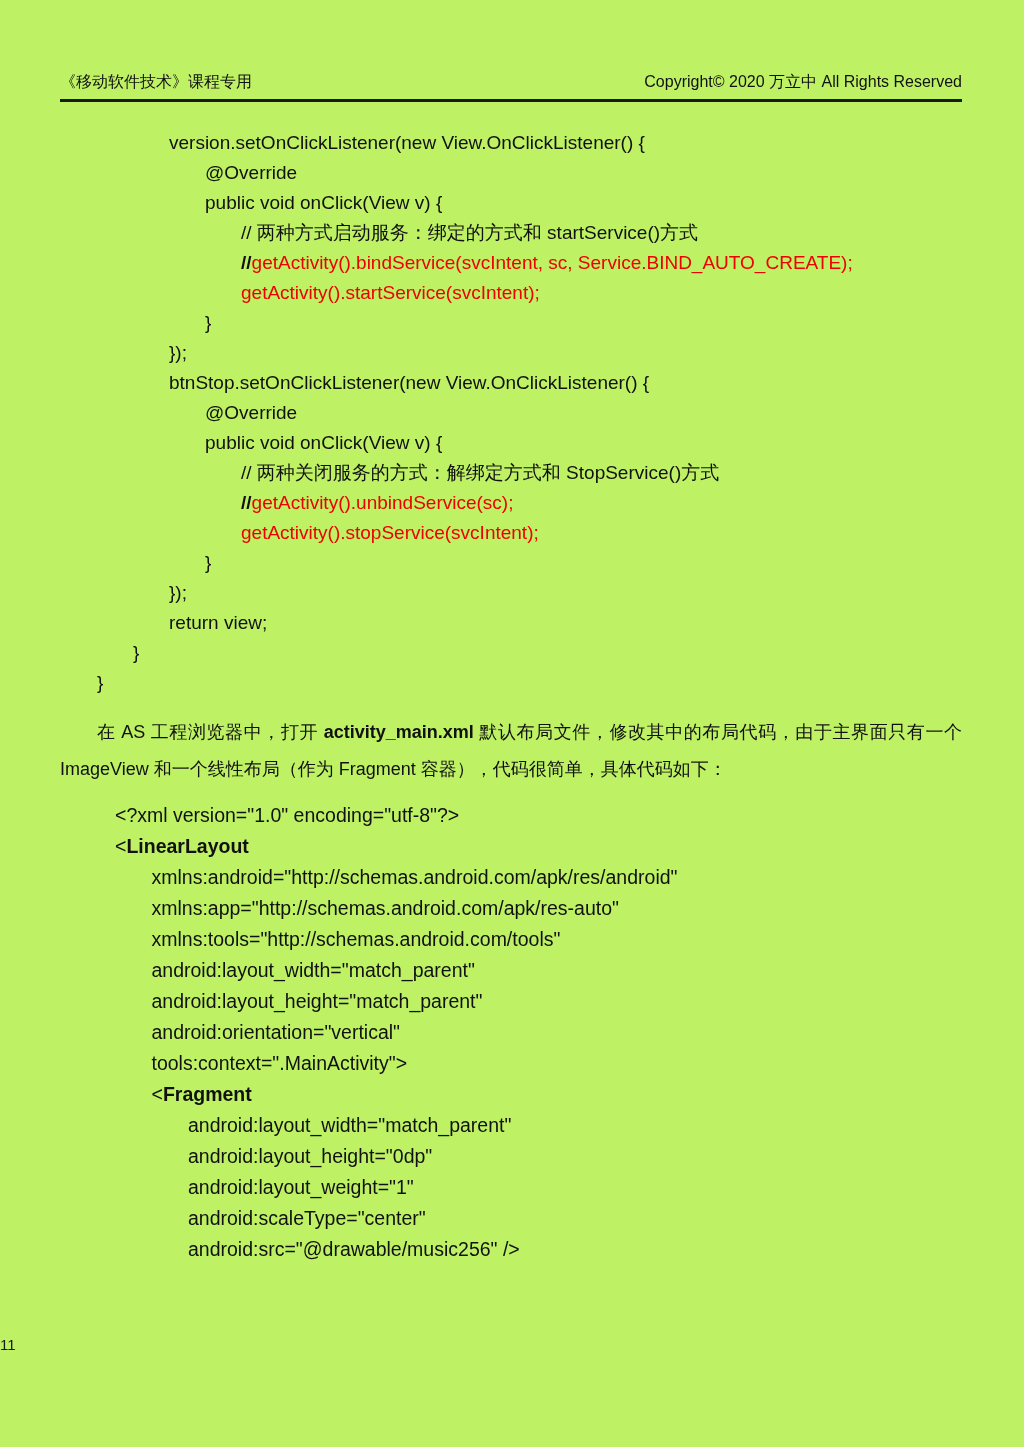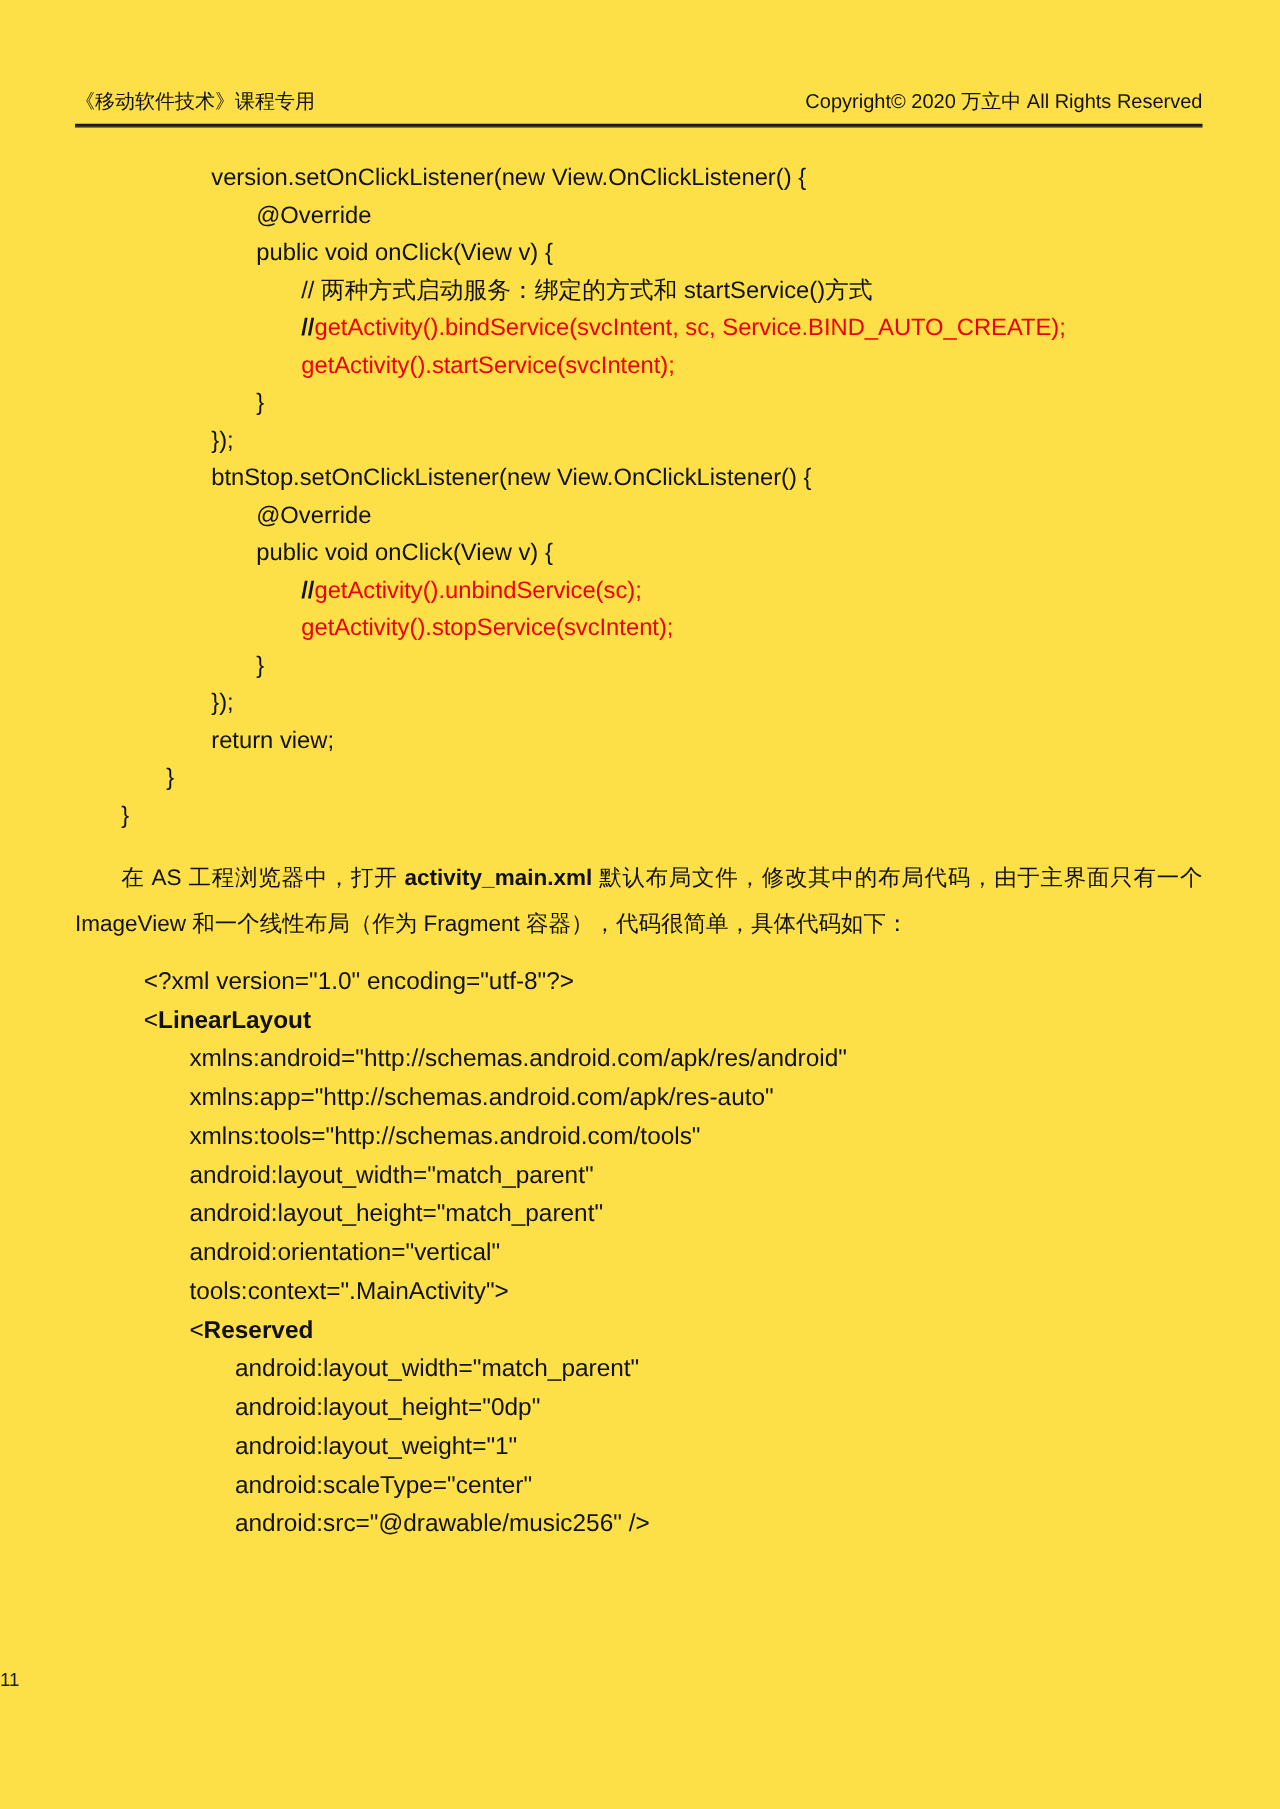--- a/index.html
+++ b/index.html
@@ -2,21 +2,21 @@
 <html style="--accent-red: #ee0000; --ink: #111111;"><head>
 <meta charset="utf-8">
 <style>
   * { margin: 0; padding: 0; box-sizing: border-box; }
   html, body { background: #ffffff; }
   .page {
     position: relative;
     width: 1024px;
     height: 1447px;
     margin: 0 auto;
-    background: #fde047;
+    background: #bef264;
     padding: 72px 62px 0 60px;
     font-family: "Liberation Sans", "DejaVu Sans", sans-serif;
     color: var(--ink, #111);
     overflow: hidden;
   }
   .header {
     display: flex;
     justify-content: space-between;
     align-items: baseline;
     font-size: 16px;
@@ -76,20 +76,21 @@
       <div class="code-line" style="padding-left: 145px;"><span class="seg plain">@Override</span></div>
       <div class="code-line" style="padding-left: 145px;"><span class="seg plain">public void onClick(View v) {</span></div>
       <div class="code-line" style="padding-left: 181px;"><span class="seg plain">// 两种方式启动服务：绑定的方式和 startService()方式</span></div>
       <div class="code-line" style="padding-left: 181px;"><span class="seg bold">//</span><span class="seg red-bold">getActivity().bindService(svcIntent, sc, Service.BIND_AUTO_CREATE);</span></div>
       <div class="code-line" style="padding-left: 181px;"><span class="seg red-bold">getActivity().startService(svcIntent);</span></div>
       <div class="code-line" style="padding-left: 145px;"><span class="seg plain">}</span></div>
       <div class="code-line" style="padding-left: 109px;"><span class="seg plain">});</span></div>
       <div class="code-line" style="padding-left: 109px;"><span class="seg plain">btnStop.setOnClickListener(new View.OnClickListener() {</span></div>
       <div class="code-line" style="padding-left: 145px;"><span class="seg plain">@Override</span></div>
       <div class="code-line" style="padding-left: 145px;"><span class="seg plain">public void onClick(View v) {</span></div>
+      <div class="code-line" style="padding-left: 181px;"><span class="seg plain">// 两种关闭服务的方式：解绑定方式和 StopService()方式</span></div>
       <div class="code-line" style="padding-left: 181px;"><span class="seg bold">//</span><span class="seg red-bold">getActivity().unbindService(sc);</span></div>
       <div class="code-line" style="padding-left: 181px;"><span class="seg red-bold">getActivity().stopService(svcIntent);</span></div>
       <div class="code-line" style="padding-left: 145px;"><span class="seg plain">}</span></div>
       <div class="code-line" style="padding-left: 109px;"><span class="seg plain">});</span></div>
       <div class="code-line" style="padding-left: 109px;"><span class="seg plain">return view;</span></div>
       <div class="code-line" style="padding-left: 73px;"><span class="seg plain">}</span></div>
       <div class="code-line" style="padding-left: 37px;"><span class="seg plain">}</span></div>
     </div>
 
 
@@ -98,21 +99,21 @@
   <div class="code-block xml" id="xml-code">
       <div class="code-line" style="padding-left: 55px;"><span class="seg plain">&lt;?xml version="1.0" encoding="utf-8"?&gt;</span></div>
       <div class="code-line" style="padding-left: 55px;"><span class="seg plain">&lt;</span><span class="seg bold">LinearLayout</span></div>
       <div class="code-line" style="padding-left: 91.5px;"><span class="seg plain">xmlns:android="http://schemas.android.com/apk/res/android"</span></div>
       <div class="code-line" style="padding-left: 91.5px;"><span class="seg plain">xmlns:app="http://schemas.android.com/apk/res-auto"</span></div>
       <div class="code-line" style="padding-left: 91.5px;"><span class="seg plain">xmlns:tools="http://schemas.android.com/tools"</span></div>
       <div class="code-line" style="padding-left: 91.5px;"><span class="seg plain">android:layout_width="match_parent"</span></div>
       <div class="code-line" style="padding-left: 91.5px;"><span class="seg plain">android:layout_height="match_parent"</span></div>
       <div class="code-line" style="padding-left: 91.5px;"><span class="seg plain">android:orientation="vertical"</span></div>
       <div class="code-line" style="padding-left: 91.5px;"><span class="seg plain">tools:context=".MainActivity"&gt;</span></div>
-      <div class="code-line" style="padding-left: 91.5px;"><span class="seg plain">&lt;</span><span class="seg bold">Reserved</span></div>
+      <div class="code-line" style="padding-left: 91.5px;"><span class="seg plain">&lt;</span><span class="seg bold">Fragment</span></div>
       <div class="code-line" style="padding-left: 128px;"><span class="seg plain">android:layout_width="match_parent"</span></div>
       <div class="code-line" style="padding-left: 128px;"><span class="seg plain">android:layout_height="0dp"</span></div>
       <div class="code-line" style="padding-left: 128px;"><span class="seg plain">android:layout_weight="1"</span></div>
       <div class="code-line" style="padding-left: 128px;"><span class="seg plain">android:scaleType="center"</span></div>
       <div class="code-line" style="padding-left: 128px;"><span class="seg plain">android:src="@drawable/music256" /&gt;</span></div>
     </div>
 
   <div class="footer">
     <span>11</span>
   </div>

